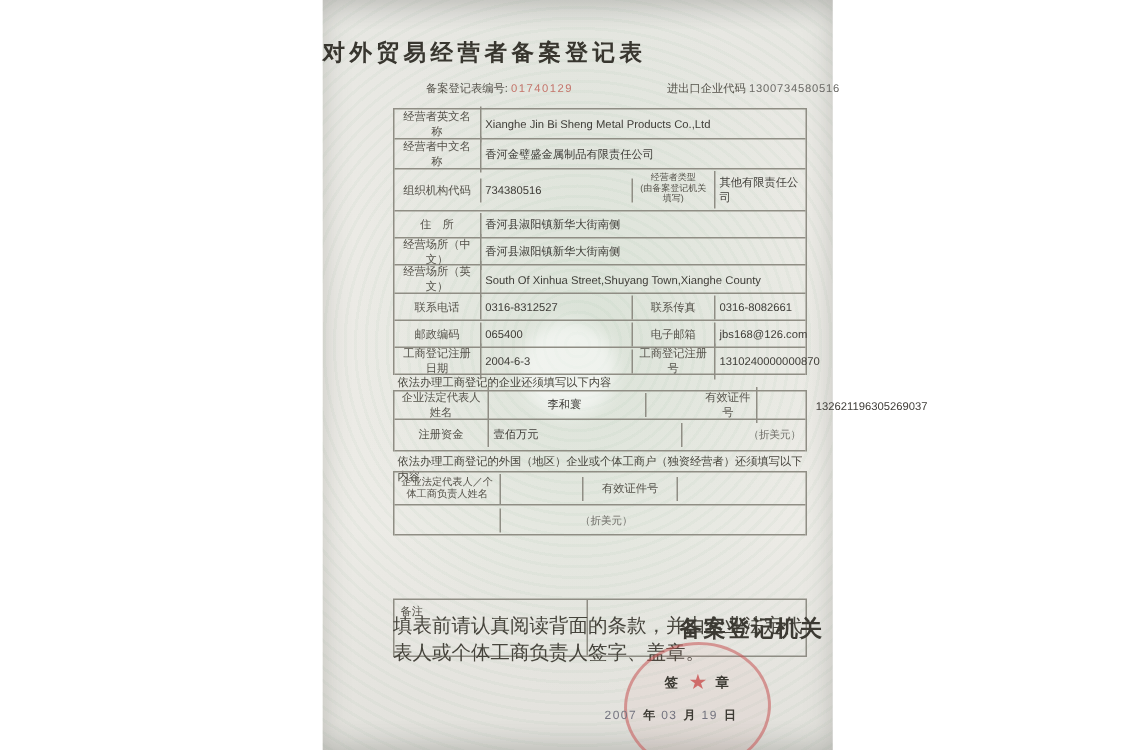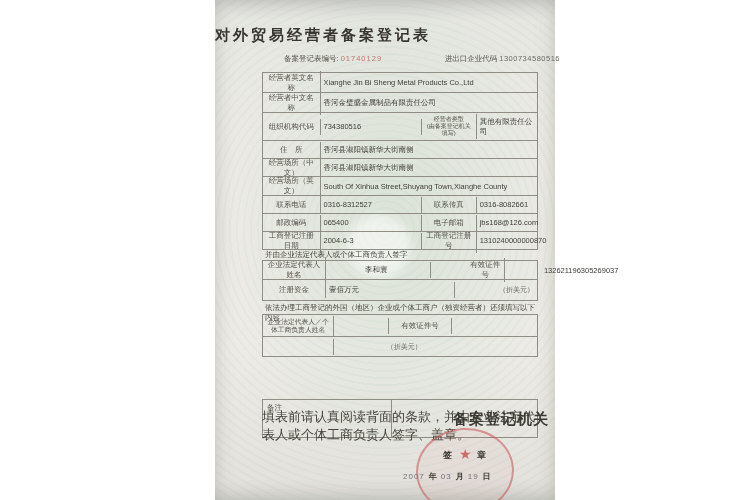--- a/index.html
+++ b/index.html
@@ -119,21 +119,21 @@
       <div class="cell val">jbs168@126.com</div>
     </div>
     <div class="row cols-4" style="height:18px;">
       <div class="cell lab">工商登记注册日期</div>
       <div class="cell val">2004-6-3</div>
       <div class="cell lab">工商登记注册号</div>
       <div class="cell val">1310240000000870</div>
     </div>
   </div>
 
-  <div class="sec-head" style="top:250px;">并由企业法定代表人或个体工商负责人签字</div>
+  <div class="sec-head" style="top:250px;">依法办理工商登记的企业还须填写以下内容</div>
 
   <div class="tbl" style="top:260px;">
     <div class="row t2-cols" style="height:19px;">
       <div class="cell lab">企业法定代表人姓名</div>
       <div class="cell val">李和寰</div>
       <div class="cell lab">有效证件号</div>
       <div class="cell val">132621196305269037</div>
     </div>
     <div class="row t2-cap" style="height:21px;">
       <div class="cell lab">注册资金</div>

